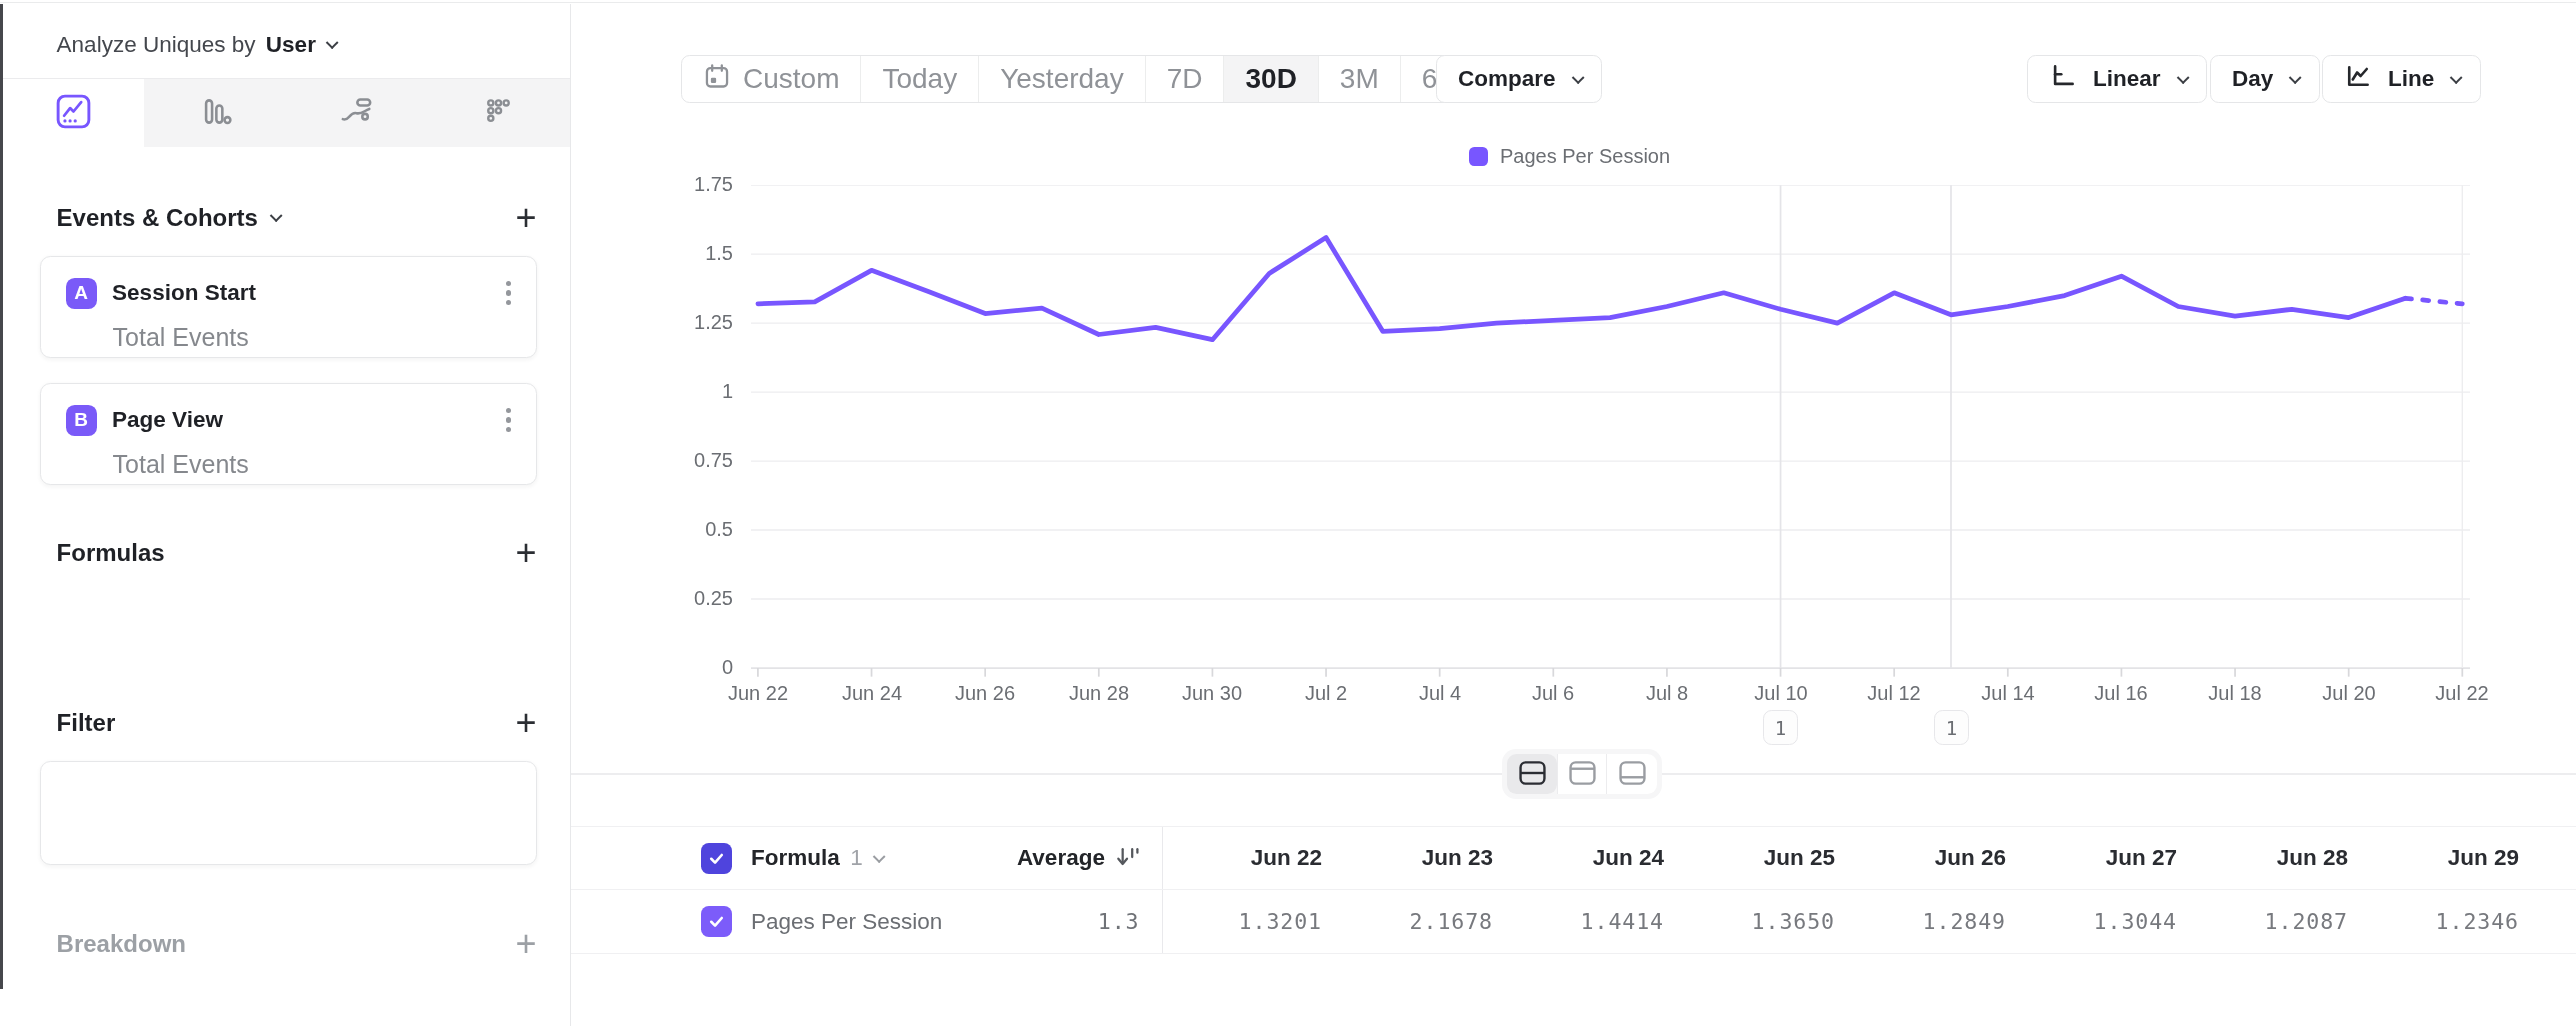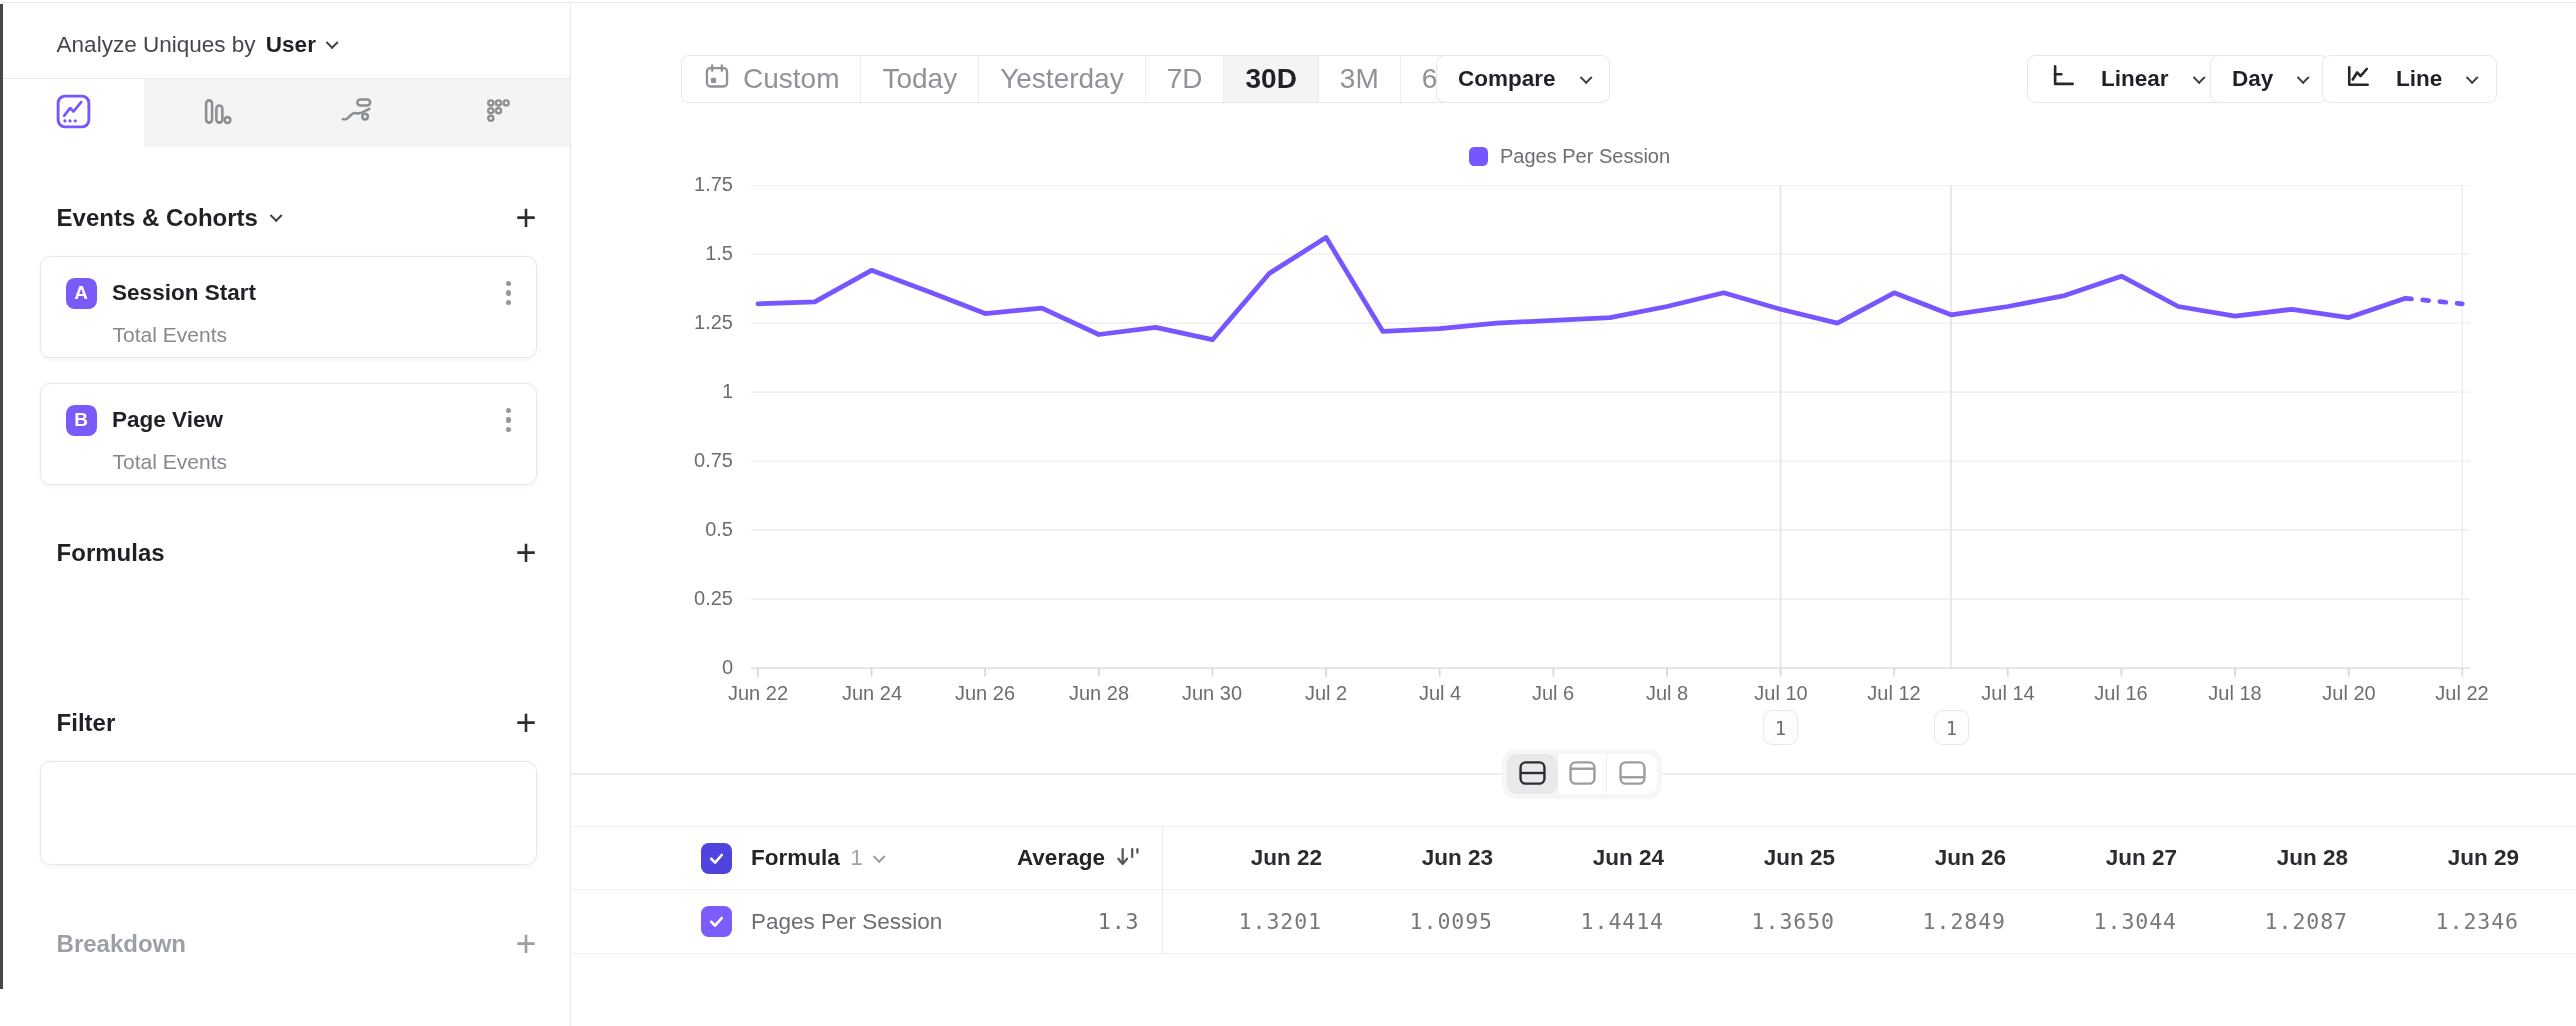--- a/index.html
+++ b/index.html
@@ -31,36 +31,36 @@
   .sec-head.disabled .plus-btn { color:#9ca0a5; }
 
   .card { left:37px; width:497px; background:#fff; border:1.7px solid #e6e7e9; border-radius:10.4px;
           box-shadow:0 1.7px 4.3px rgba(30,30,40,.05); }
   .card-row1 { display:flex; align-items:center; padding:21px 21px 0 25px; }
   .badge { width:31px; height:31px; border-radius:8.6px; background:#7a5af8; color:#fff; font-size:19px; font-weight:700;
            display:flex; align-items:center; justify-content:center; margin-right:15.5px; }
   .card-title { flex:1; font-size:22.5px; font-weight:700; color:#1f2126; }
   .kebab { display:flex; flex-direction:column; gap:4.3px; padding:3.5px; cursor:pointer; background:none; border:none; }
   .kebab i { width:5.2px; height:5.2px; border-radius:50%; background:#94979c; display:block; }
-  .card-row2 { padding:14px 21px 0 72px; font-size:21px; color:#85888d; display:flex; gap:24px; }
+  .card-row2 { padding:14px 21px 0 72px; font-size:25px; color:#85888d; display:flex; gap:24px; }
   .card-single { display:flex; align-items:center; height:100%; padding-left:28.5px; font-size:22.5px; font-weight:700; color:#1f2126; }
   .aa-ico { font-size:21.6px; font-weight:700; color:#27945f; width:47px; }
   .filter-val { color:#6a6d72; }
 
   
   #range-control { left:681px; top:55px; height:48px; border:1.7px solid #e5e6e8; border-radius:8.6px; background:#fff;
                    display:flex; align-items:stretch; overflow:hidden; }
   .range-cell { display:flex; align-items:center; padding:0 21px; font-size:28px; color:#8f9297; cursor:pointer;
                 border-right:1.7px solid #eceded; white-space:nowrap; }
   .range-cell:last-child { border-right:none; }
   .range-cell.active { background:#f4f4f5; color:#1f2126; font-weight:700; }
   .range-cell svg { margin-right:12px; }
 
   .tool-btn { top:55px; height:48px; border:1.7px solid #e5e6e8; border-radius:8.6px; background:#fff; display:flex;
-              align-items:center; gap:24px; padding:0 21px; font-size:22.5px; font-weight:700; color:#1f2126; cursor:pointer; font-family:inherit; }
+              align-items:center; gap:16px; padding:0 21px; font-size:22.5px; font-weight:700; color:#1f2126; cursor:pointer; font-family:inherit; }
 
   
   #legend { top:145px; left:1469px; display:flex; align-items:center; gap:12px; }
   #legend .swatch { width:19px; height:19px; border-radius:5.2px; }
   #legend .ltxt { font-size:20px; color:#6b6e73; }
 
   #ylabels { left:605px; top:185px; width:128px; height:501px; }
   #ylabels div { position:absolute; right:0; width:128px; text-align:right; font-size:20px; color:#6b6e73; }
   #plot-wrap { left:751px; top:185px; width:1719px; height:497px; }
   #xlabels { left:751px; top:682px; width:1719px; height:28px; }
@@ -427,21 +427,21 @@
           <svg width="21" height="21" viewBox="0 0 36 36" fill="none">
               <path d="M9 18.5 L15.5 25 L27 12" stroke="#fff" stroke-width="4.5" stroke-linecap="round" stroke-linejoin="round"></path>
             </svg>
         </span>
         <span class="row-name">Pages Per Session</span>
         <div class="pane-spacer"></div>
         <span class="avg-value mono">1.3</span>
       </div>
       <div id="date-values" style="display:flex;">
           <div class="date-cell val">1.3201</div>
-          <div class="date-cell val">1.0095</div>
+          <div class="date-cell val">2.1678</div>
           <div class="date-cell val">1.4414</div>
           <div class="date-cell val">1.3650</div>
           <div class="date-cell val">1.2849</div>
           <div class="date-cell val">1.3044</div>
           <div class="date-cell val">1.2087</div>
           <div class="date-cell val">1.2346</div>
         </div>
     </div>
   </div>
 </main>

